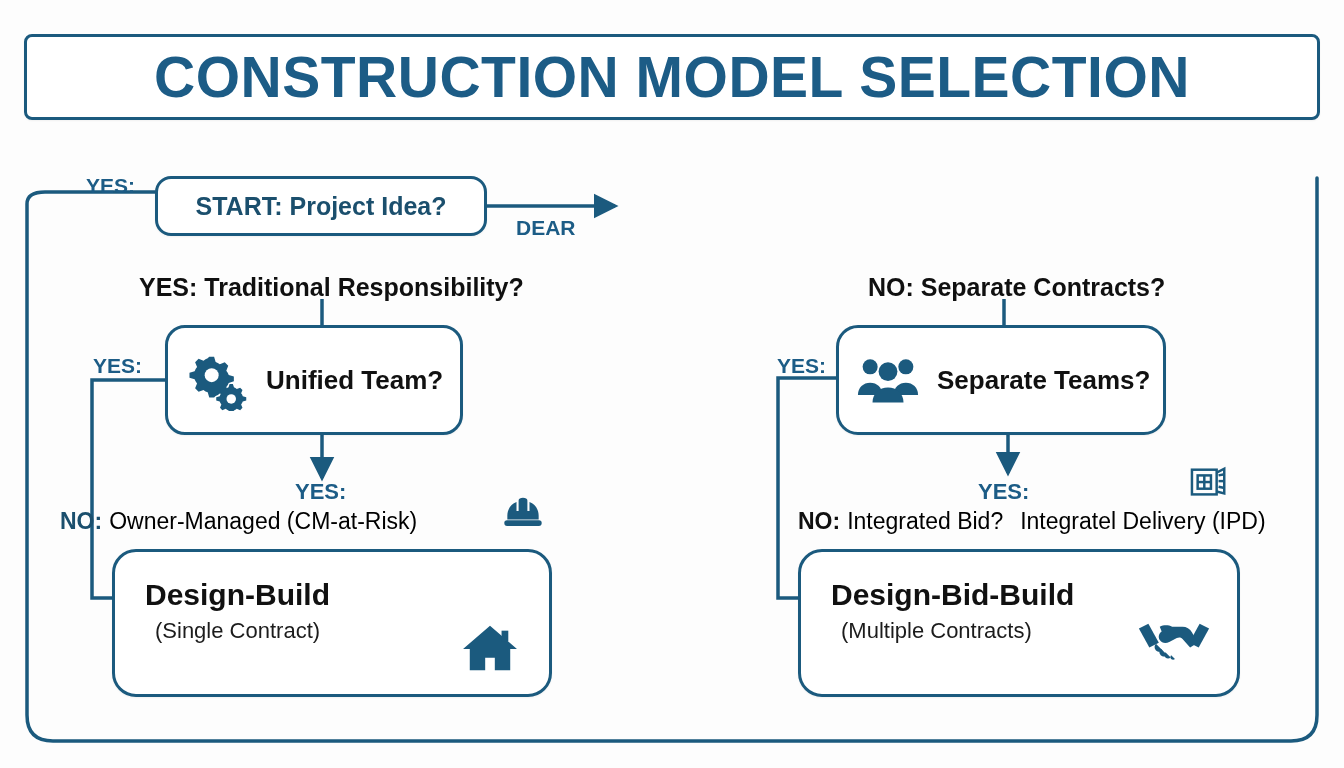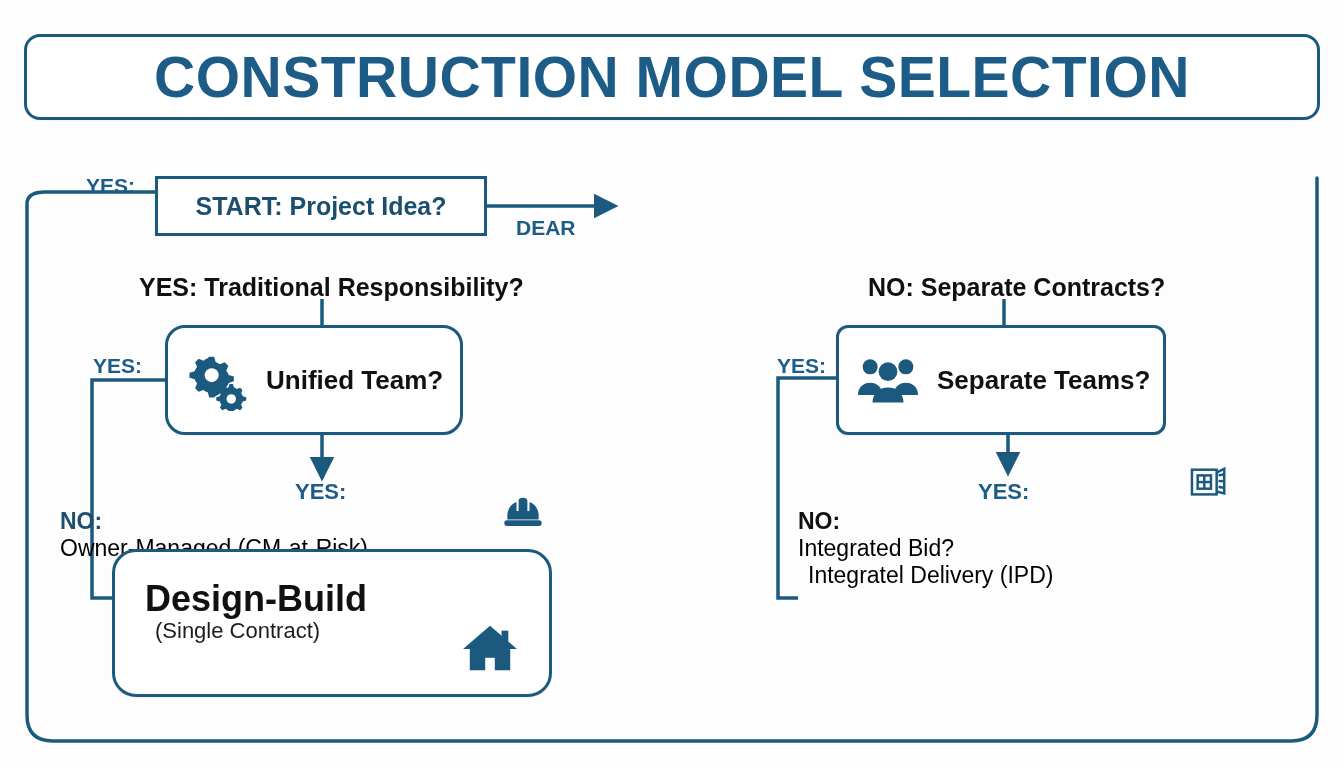--- a/index.html
+++ b/index.html
@@ -37,39 +37,39 @@
     position: absolute;
     white-space: nowrap;
   }
 
   
   #title-banner {
     left: 24px;
     top: 34px;
     width: 1296px;
     height: 86px;
-    border-radius: 16px;
+    border-radius: 8px;
     border-width: 3.5px;
     justify-content: center;
   }
   #title-text {
     font-size: 57px;
     font-weight: bold;
     letter-spacing: 0.5px;
     color: #1c5c86;
     font-family: "Liberation Sans", sans-serif;
   }
 
   
   #start-node {
     left: 155px;
     top: 176px;
     width: 332px;
     height: 60px;
-    border-radius: 0;
+    border-radius: 16px;
     justify-content: center;
   }
   #start-label {
     font-size: 25px;
     font-weight: bold;
     color: #1b4f6d;
   }
 
   
   #unified-node {
@@ -78,21 +78,21 @@
     width: 298px;
     height: 110px;
     border-radius: 20px;
     padding-left: 18px;
   }
   #separate-node {
     left: 836px;
     top: 325px;
     width: 330px;
     height: 110px;
-    border-radius: 12px;
+    border-radius: 22px;
     padding-left: 18px;
   }
   .decision-label {
     font-size: 26px;
     font-weight: bold;
     color: #111111;
     margin-left: 18px;
   }
 
   
@@ -112,21 +112,21 @@
   }
   .outcome-inner {
     position: relative;
     width: 100%;
     height: 100%;
   }
   .outcome-title {
     position: absolute;
     left: 30px;
     top: 26px;
-    font-size: 36px;
+    font-size: 30px;
     font-weight: bold;
     color: #111111;
     white-space: nowrap;
   }
   .outcome-sub {
     position: absolute;
     left: 40px;
     top: 66px;
     font-size: 22px;
     color: #1c1c1c;
@@ -166,22 +166,22 @@
   }
   .plain-black {
     font-size: 23px;
     color: #000000;
     font-weight: normal;
   }
   .row-line {
     position: absolute;
     white-space: nowrap;
     display: flex;
-    align-items: flex-start;
-    flex-direction: column;
+    align-items: center;
+    gap: 7px;
   }
   .icon-abs {
     position: absolute;
   }
 </style>
 </head>
 <body>
 
 <div id="canvas">
 
@@ -309,14 +309,33 @@
         <line x1="15" y1="12" x2="15" y2="26"></line>
         <line x1="8" y1="19" x2="22" y2="19"></line>
         <path d="M28 9 L36 5 L36 31 L28 29"></path>
         <line x1="30" y1="12" x2="35" y2="11"></line>
         <line x1="30" y1="18" x2="35" y2="18"></line>
         <line x1="30" y1="24" x2="35" y2="25"></line>
       </g>
     </svg>
   </span>
 
+  <div class="node" id="dbb-node">
+    <div class="outcome-inner">
+      <span class="outcome-title">Design-Bid-Build</span>
+      <span class="outcome-sub">(Multiple Contracts)</span>
+      <span style="position:absolute; right:26px; bottom:26px;">
+        <svg width="74" height="48" viewBox="0 0 78 50">
+          <g fill="#1b5a7e">
+            <path d="M2 13 L12 8 L23 28 L13 33 z"></path>
+            <path d="M76 13 L66 8 L55 28 L65 33 z"></path>
+            <path d="M24 11 C28 9 33 9 37 11 L48 11 C52 11 56 13 58 17 L64 28 L56 33 L48 24 C46 22 44 22 42 23 L34 27 C30 29 26 28 24 25 C22 22 23 18 26 16 z"></path>
+            <path d="M20 29 C18 31 18 34 20 36 C22 38 25 38 27 36 z"></path>
+            <path d="M25 34 C23 36 23 39 25 41 C27 43 30 43 32 41 z"></path>
+            <path d="M30 38 C28.5 39.5 28.5 42 30 43.5 C31.5 45 34 45 35.5 43.5 z"></path>
+            <path d="M36 41 C35 42 35 44 36 45 C37 46 39 46 40 45 z"></path>
+          </g>
+        </svg>
+      </span>
+    </div>
+  </div>
 
 </div>
 
 </body></html>

